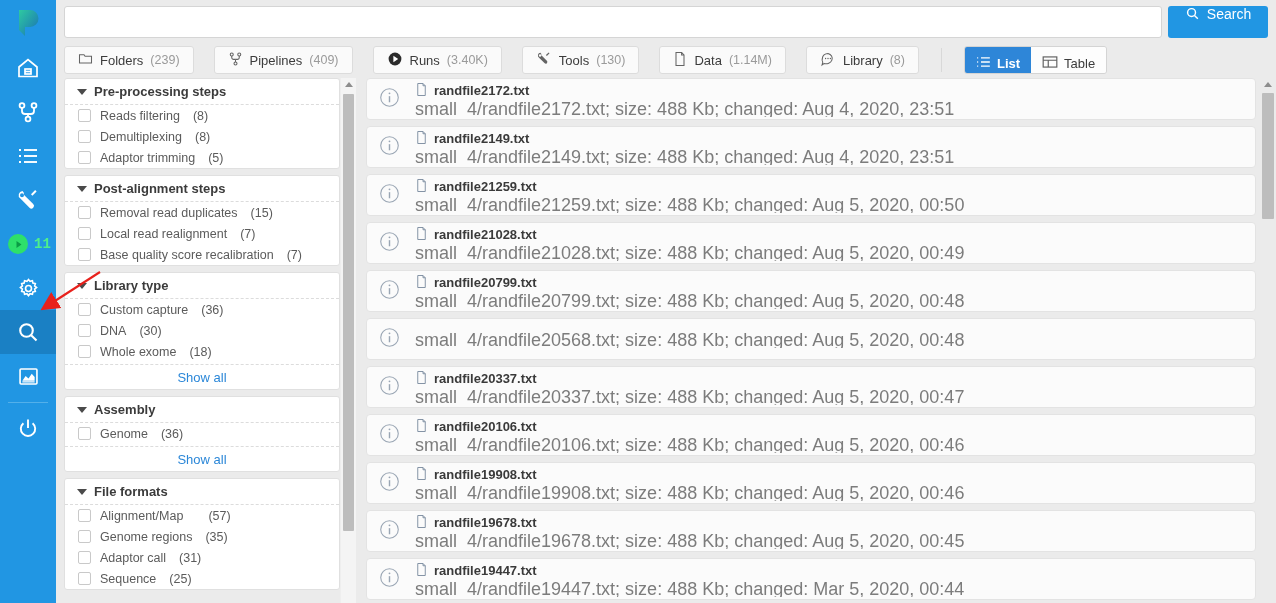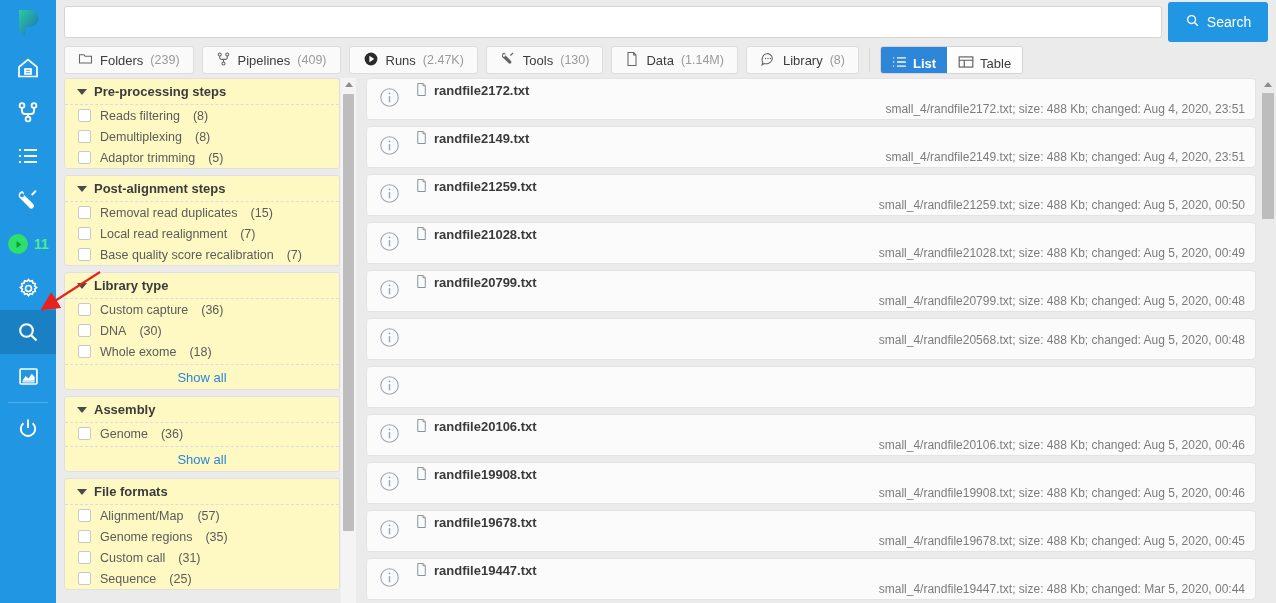--- a/index.html
+++ b/index.html
@@ -35,52 +35,52 @@
   .badge-row {
     height: 44px; display: flex; align-items: center; padding-left: 8px; gap: 6px;
     cursor: pointer;
   }
   .badge-circle {
     width: 20px; height: 20px; border-radius: 50%;
     background: #2ee06a; display: flex; align-items: center; justify-content: center;
   }
   .badge-count {
     color: #4ef08a; font-size: 14px; font-weight: bold;
-    font-family: Liberation Sans, sans-serif;
+    font-family: Liberation Mono, monospace;
   }
 
   
   .right { flex: 1; height: 603px; display: flex; flex-direction: column; background:#ebebeb; }
 
   
   .searchbar {
     height: 42px; display: flex; align-items: center;
     padding: 5px 8px 3px 8px; gap: 6px;
   }
   .search-input {
     flex: 1; height: 32px;
     border: 1px solid #d5d5d5; border-radius: 3px;
     background: #fff; padding: 0 10px;
     font-size: 13px; color: #333;
     font-family: "Liberation Sans", sans-serif;
     outline: none;
   }
   .search-btn {
-    height: 40px; min-width: 100px;
+    height: 32px; min-width: 100px;
     background: #2196e3; border: none; border-radius: 3px;
     color: #fff; font-size: 14px;
-    display: flex; align-items: center; justify-content: center; gap: 7px;
+    display: flex; align-items: flex-start; justify-content: center; gap: 7px;
     cursor: pointer; padding: 0 14px;
     font-family: "Liberation Sans", sans-serif;
   }
 
   
   .tabsrow {
     height: 36px; display: flex; align-items: center;
-    padding: 0 8px; gap: 8px;
+    padding: 0 8px; gap: 20px;
   }
   .tab {
     height: 28px; background: #fafafa;
     border: 1px solid #dcdcdc; border-radius: 3px;
     display: flex; align-items: center; gap: 7px;
     padding: 0 13px; cursor: pointer;
     font-size: 13px; color: #3c3c3c;
     white-space: nowrap;
   }
   .tab .cnt { color: #9a9a9a; font-size: 12.5px; }
@@ -103,21 +103,21 @@
   .facets-wrap {
     width: 292px; flex: 0 0 292px;
     position: relative; display: flex;
     overflow: hidden;
   }
   .facets {
     width: 276px; flex: 0 0 276px;
     overflow: hidden;
   }
   .facet-card {
-    background: #fef9c3;
+    background: #ffffff;
     border: 1px solid #e0e0e0; border-radius: 3px;
     margin-bottom: 6px;
   }
   .facet-head {
     display: flex; align-items: center; gap: 7px;
     padding: 5px 10px 5px 12px;
     font-size: 13px; font-weight: bold; color: #3b3b3b;
     border-bottom: 1px dashed #dcdcdc;
     cursor: pointer;
   }
@@ -164,28 +164,28 @@
   .results { flex: 1; overflow: hidden; padding-right: 4px; }
   .rrow {
     background: #fbfbfb;
     border: 1px solid #e3e3e3; border-radius: 4px;
     height: 42px; margin-bottom: 6px;
     display: flex; align-items: center;
     padding: 0 10px 0 12px;
     cursor: pointer;
   }
   .info-ico { flex: 0 0 22px; margin-right: 14px; }
-  .rtext { flex: 1; min-width: 0; text-align: right; }
+  .rtext { flex: 1; min-width: 0; }
   .rtitle {
     display: flex; align-items: center; gap: 6px;
     font-size: 13px; font-weight: bold; color: #3a3a3a;
     line-height: 15px;
   }
   .rmeta {
-    font-size: 12px; color: #7c7c7c;
+    font-size: 18px; color: #7c7c7c;
     line-height: 16px; margin-top: 1px;
     white-space: nowrap; overflow: hidden;
   }
   
   .rscroll {
     width: 16px; flex: 0 0 16px;
     background: #ebebeb; position: relative;
   }
   .rscroll .up {
     position: absolute; top: 4px; left: 4px;
@@ -344,21 +344,21 @@
       </div>
 
       <div class="tab">
         <span>
           <svg width="16" height="16" viewBox="0 0 20 20">
             <circle cx="10" cy="10" r="8" fill="#2b2b2b"></circle>
             <path d="M8 6 L14 10 L8 14 Z" fill="#fff"></path>
           </svg>
         </span>
         <span>Runs</span>
-        <span class="cnt">(2.47K)</span>
+        <span class="cnt">(3.40K)</span>
       </div>
 
       <div class="tab">
         <span>
           <svg width="16" height="16" viewBox="0 0 22 22" fill="#646464">
             <path d="M6 2.5 A3.7 3.7 0 0 0 4.2 9.2 L12 17 A2.3 2.3 0 0 0 15.2 13.8 L7.4 6 A3.7 3.7 0 0 0 6 2.5 Z M5.6 4.5 A1.7 1.7 0 1 1 5.6 7.9 A1.7 1.7 0 0 1 5.6 4.5 Z"></path>
             <path d="M18.6 3.1 L14.9 6.8 L13.7 5.6 L17.4 1.9 Z"></path>
           </svg>
         </span>
         <span>Tools</span>
@@ -499,30 +499,30 @@
               <div class="showall">Show all</div>
             </div>
             <div class="facet-card">
               <div class="facet-head">
                 <span class="caret"></span>
                 <span>File formats</span>
               </div>
               <div class="facet-opt">
                 <span class="cbox"></span>
                 <span>Alignment/Map</span>
-                <span style="margin-left: 5px;">(57)</span>
+                <span style="margin-left: 16px;">(57)</span>
               </div>
               <div class="facet-opt">
                 <span class="cbox"></span>
                 <span>Genome regions</span>
                 <span style="margin-left: 4px;">(35)</span>
               </div>
               <div class="facet-opt">
                 <span class="cbox"></span>
-                <span>Custom call</span>
+                <span>Adaptor call</span>
                 <span style="margin-left: 4px;">(31)</span>
               </div>
               <div class="facet-opt">
                 <span class="cbox"></span>
                 <span>Sequence</span>
                 <span style="margin-left: 4px;">(25)</span>
               </div>
             </div>
           </div>
         <div class="fscroll">
@@ -627,20 +627,30 @@
               <div class="rtext">
                 <div class="rmeta">small_4/randfile20568.txt;  size: 488 Kb;  changed: Aug 5, 2020, 00:48</div>
               </div>
             </div>
             <div class="rrow">
               <span class="info-ico"><svg width="21" height="21" viewBox="0 0 22 22" fill="none" stroke="#9aa6b4" stroke-width="1.15">
                   <circle cx="11" cy="11" r="9.2"></circle>
                   <circle cx="11" cy="6.6" r="0.95" fill="#9aa6b4" stroke="none"></circle>
                   <path d="M11 9.6 V16" stroke-width="1.5"></path>
                 </svg></span>
+              <div class="rtext">
+                <div class="rtitle">
+                  <span><svg width="13" height="15" viewBox="0 0 16 20" fill="none" stroke="#7d8da0" stroke-width="1.25">
+                      <path d="M3 2 H10 L13 5 V18 H3 Z"></path>
+                      <path d="M10 2 V5 H13"></path>
+                    </svg></span>
+                  <span>randfile20337.txt</span>
+                </div>
+                <div class="rmeta">small_4/randfile20337.txt;  size: 488 Kb;  changed: Aug 5, 2020, 00:47</div>
+              </div>
             </div>
             <div class="rrow">
               <span class="info-ico"><svg width="21" height="21" viewBox="0 0 22 22" fill="none" stroke="#9aa6b4" stroke-width="1.15">
                   <circle cx="11" cy="11" r="9.2"></circle>
                   <circle cx="11" cy="6.6" r="0.95" fill="#9aa6b4" stroke="none"></circle>
                   <path d="M11 9.6 V16" stroke-width="1.5"></path>
                 </svg></span>
               <div class="rtext">
                 <div class="rtitle">
                   <span><svg width="13" height="15" viewBox="0 0 16 20" fill="none" stroke="#7d8da0" stroke-width="1.25">

